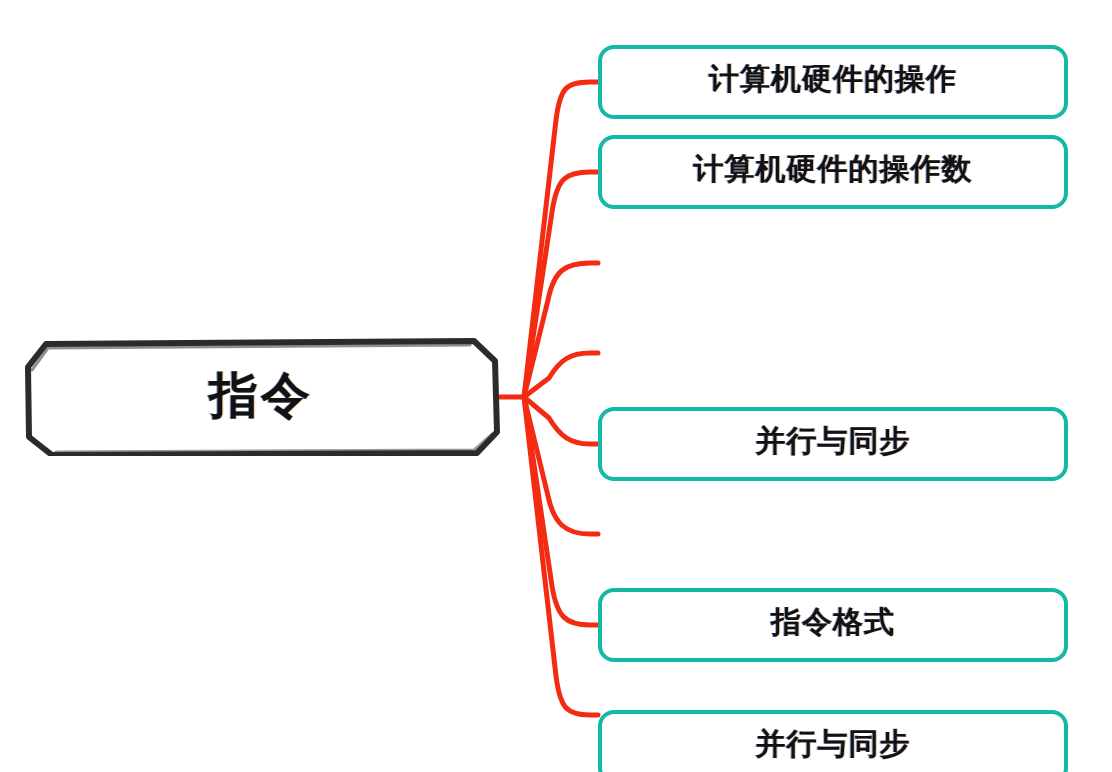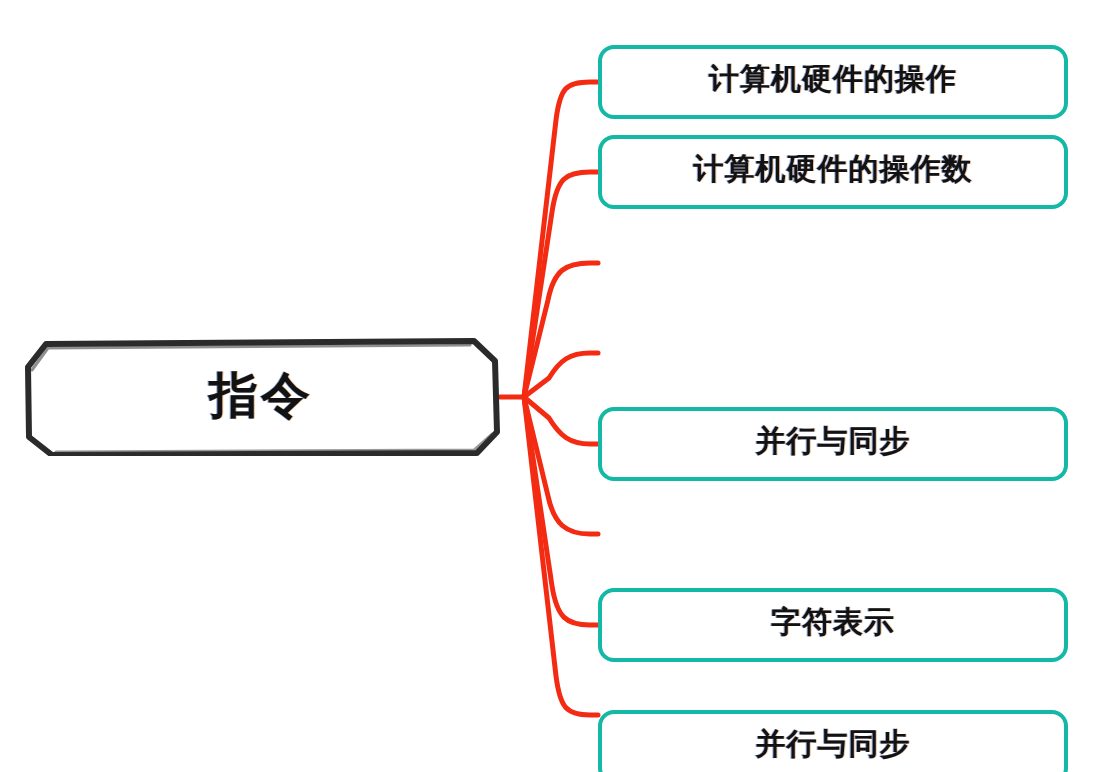--- a/index.html
+++ b/index.html
@@ -126,19 +126,19 @@
   <div class="branch-node" style="top:45px">
     <span class="branch-label">计算机硬件的操作</span>
   </div>
   <div class="branch-node" style="top:135px">
     <span class="branch-label">计算机硬件的操作数</span>
   </div>
   <div class="branch-node" style="top:407px">
     <span class="branch-label">并行与同步</span>
   </div>
   <div class="branch-node" style="top:588px">
-    <span class="branch-label">字符表示</span>
+    <span class="branch-label">指令格式</span>
   </div>
   <div class="branch-node" style="top:710px">
     <span class="branch-label">并行与同步</span>
   </div>
 
 </div>
 
 </body></html>

